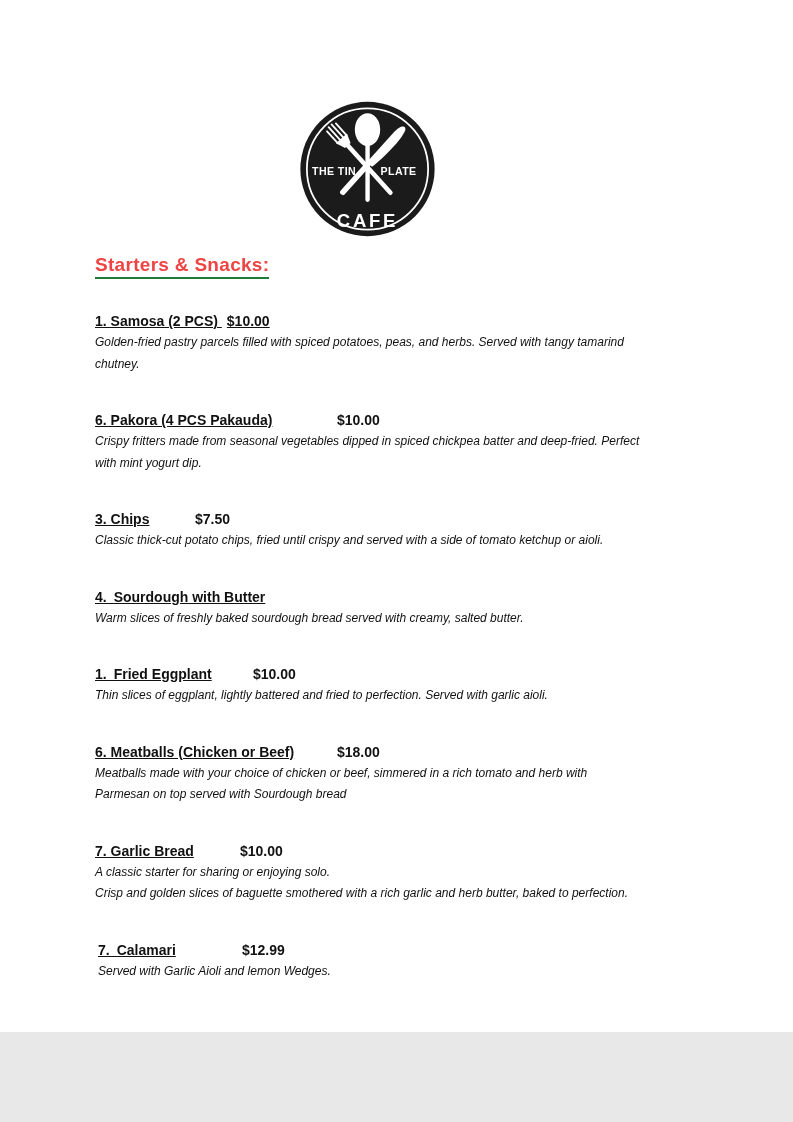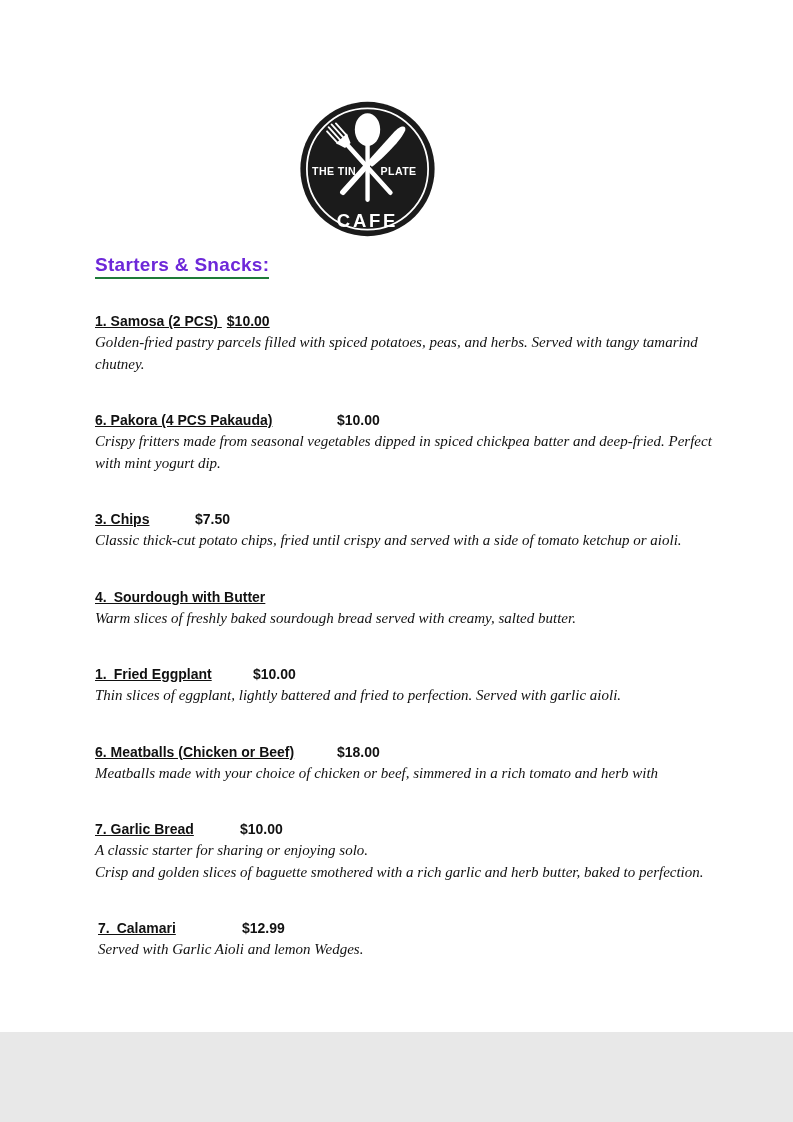--- a/index.html
+++ b/index.html
@@ -6,32 +6,32 @@
   .page {
     position:relative; width:793px; height:1032px; margin:0 auto;
     background:#ffffff; overflow:hidden;
     font-family:"Liberation Sans", sans-serif; color:#111;
   }
   .logo { position:absolute; left:299px; top:99px; width:137px; height:140px; }
   .logo text { font-family:"Liberation Sans", sans-serif; font-weight:bold; }
   .content { position:absolute; left:95px; top:254px; width:640px; }
   .heading {
     display:inline-block; margin:0; font-size:19px; line-height:22px;
-    font-weight:bold; color:#6d28d9; border-bottom:2px solid #1e7b38;
+    font-weight:bold; color:#ef4444; border-bottom:2px solid #1e7b38;
     padding-bottom:1px; letter-spacing:0.3px;
   }
   .items { margin-top:32px; }
   .item { margin-bottom:35px; }
   .title-line {
     position:relative; height:21px; line-height:21px;
     font-weight:bold; font-size:14px; white-space:nowrap;text-decoration:underline;
   }
   .item-price.abs { position:absolute; top:0; }
   .item-price.inline { margin-left:5px; }
-  .item-desc { font-style:italic; font-size:15px; line-height:21.5px;font-family:Liberation Serif, serif; }
+  .item-desc { font-style:italic; font-size:12px; line-height:21.5px; }
   .desc-line { white-space:nowrap; }
 </style>
 </head>
 <body>
 
 <div class="page">
 
   <svg class="logo" viewBox="0 0 200 200">
     <circle cx="100" cy="100" r="98" fill="#1b1b1b"></circle>
     <circle cx="100" cy="100" r="88.5" fill="none" stroke="#ffffff" stroke-width="2.6"></circle>
@@ -115,20 +115,21 @@
           </div>
   </div>
 
   <div class="item">
     <div class="title-line">
       <span class="item-name">6. Meatballs (Chicken or Beef)</span>
       <span class="item-price abs" style="left: 242px;">$18.00</span>
     </div>
     <div class="item-desc">
             <div class="desc-line">Meatballs made with your choice of chicken or beef, simmered in a rich tomato and herb with</div>
+            <div class="desc-line">Parmesan on top served with Sourdough bread</div>
           </div>
   </div>
 
   <div class="item">
     <div class="title-line">
       <span class="item-name">7. Garlic Bread</span>
       <span class="item-price abs" style="left: 145px;">$10.00</span>
     </div>
     <div class="item-desc">
             <div class="desc-line">A classic starter for sharing or enjoying solo.</div>

